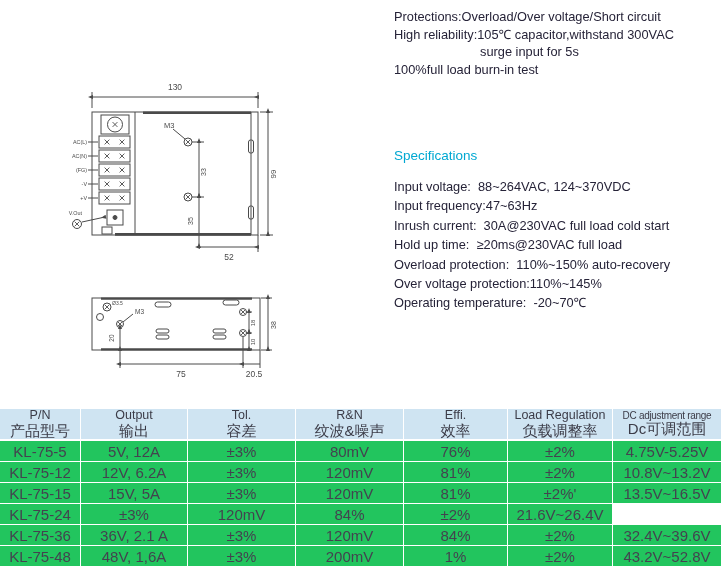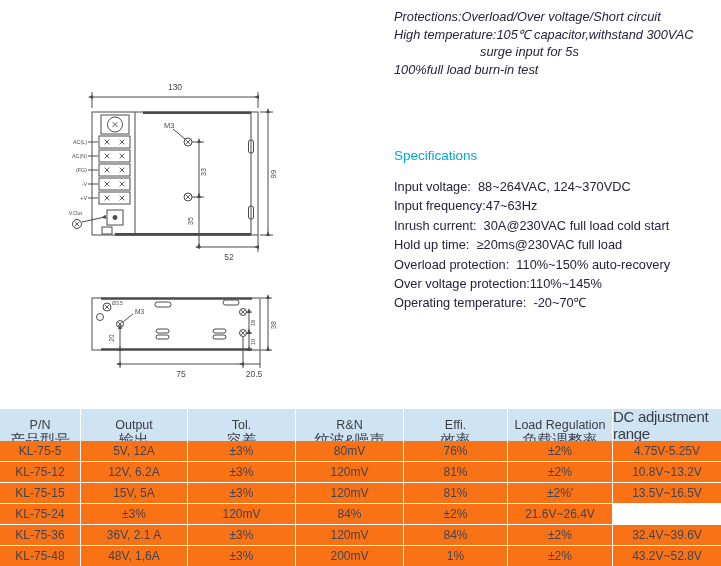--- a/index.html
+++ b/index.html
@@ -6,42 +6,42 @@
   .page{position:relative;width:721px;height:566px;background:#ffffff;
         font-family:"Liberation Sans",sans-serif;overflow:hidden;}
 
   
   .textblock{position:absolute;}
   .features{left:394px;top:8px;width:325px;}
   .specs{left:394px;top:148px;width:325px;}
   .sec-title{color:#00a8d2;font-size:13.5px;margin:0 0 5px 0;font-weight:normal;}
   .specs .sec-title{margin-bottom:14px;}
   .line{color:#262338;font-size:12.8px;white-space:pre;}
-  .features .line{line-height:17.5px;font-style:italic;}
+  .features .line{line-height:17.5px;}
   .specs .line{line-height:19.4px;}
   .features .lines .line:nth-of-type(3){padding-left:86px;}
 
   
   .drawing{position:absolute;}
   .front-view{left:55px;top:78px;width:260px;height:192px;}
   .bottom-view{left:55px;top:280px;width:260px;height:106px;}
   svg text{font-family:"Liberation Sans",sans-serif;fill:#4a4a4a;}
 
   
   .spec-table{position:absolute;left:0;top:409px;width:721px;}
   .thead,.tr{display:grid;grid-template-columns:80px 106px 107px 107px 103px 104px 108px;column-gap:1px;}
   .thead{height:29px;margin-bottom:3px;}
   .th{background:#cfe4f2;display:flex;flex-direction:column;align-items:center;justify-content:center;line-height:1.1;}
   .th-en{font-size:12.5px;color:#3b3b47;}
   .th-zh{font-size:15px;color:#3b3b47;}
-  .th:last-child .th-en{font-size:15px;letter-spacing:-0.3px;}
+  .th:last-child .th-en{font-size:10px;letter-spacing:-0.3px;}
   .tbody{display:flex;flex-direction:column;gap:1px;}
   .tr{height:20px;}
-  .td{background:#f97316;display:flex;align-items:center;justify-content:center;
-      font-size:12px;color:#43434f;white-space:nowrap;}
+  .td{background:#22c55e;display:flex;align-items:center;justify-content:center;
+      font-size:15px;color:#43434f;white-space:nowrap;}
 </style>
 </head>
 <body>
 
 <div class="page">
 
   <svg class="drawing front-view" viewBox="0 0 260 192">
     <defs>
       <marker id="ar" markerWidth="8" markerHeight="8" refX="4" refY="2" orient="auto">
         <path d="M0,2 L5,0 L5,4 Z" fill="#4a4a4a"></path>
@@ -186,21 +186,21 @@
     <text x="200" y="62" font-size="6" text-anchor="middle" transform="rotate(-90 200 62)">10</text>
     <text x="221" y="45" font-size="7" text-anchor="middle" transform="rotate(-90 221 45)">38</text>
     <text x="126" y="97" font-size="8.5" text-anchor="middle">75</text>
     <text x="199" y="97" font-size="8.5" text-anchor="middle">20.5</text>
   </svg>
 
   <div class="textblock features">
     <div class="lines">
 
     <div class="line">Protections:Overload/Over voltage/Short circuit</div>
-        <div class="line">High temperature:105℃ capacitor,withstand 300VAC</div>
+        <div class="line">High reliability:105℃ capacitor,withstand 300VAC</div>
         <div class="line">surge input for 5s</div>
         <div class="line">100%full load burn-in test</div>
       </div>
   </div>
 
   <div class="textblock specs">
     <h3 class="sec-title">Specifications</h3>
     <div class="lines">
 
     <div class="line">Input voltage:  88~264VAC, 124~370VDC</div>

